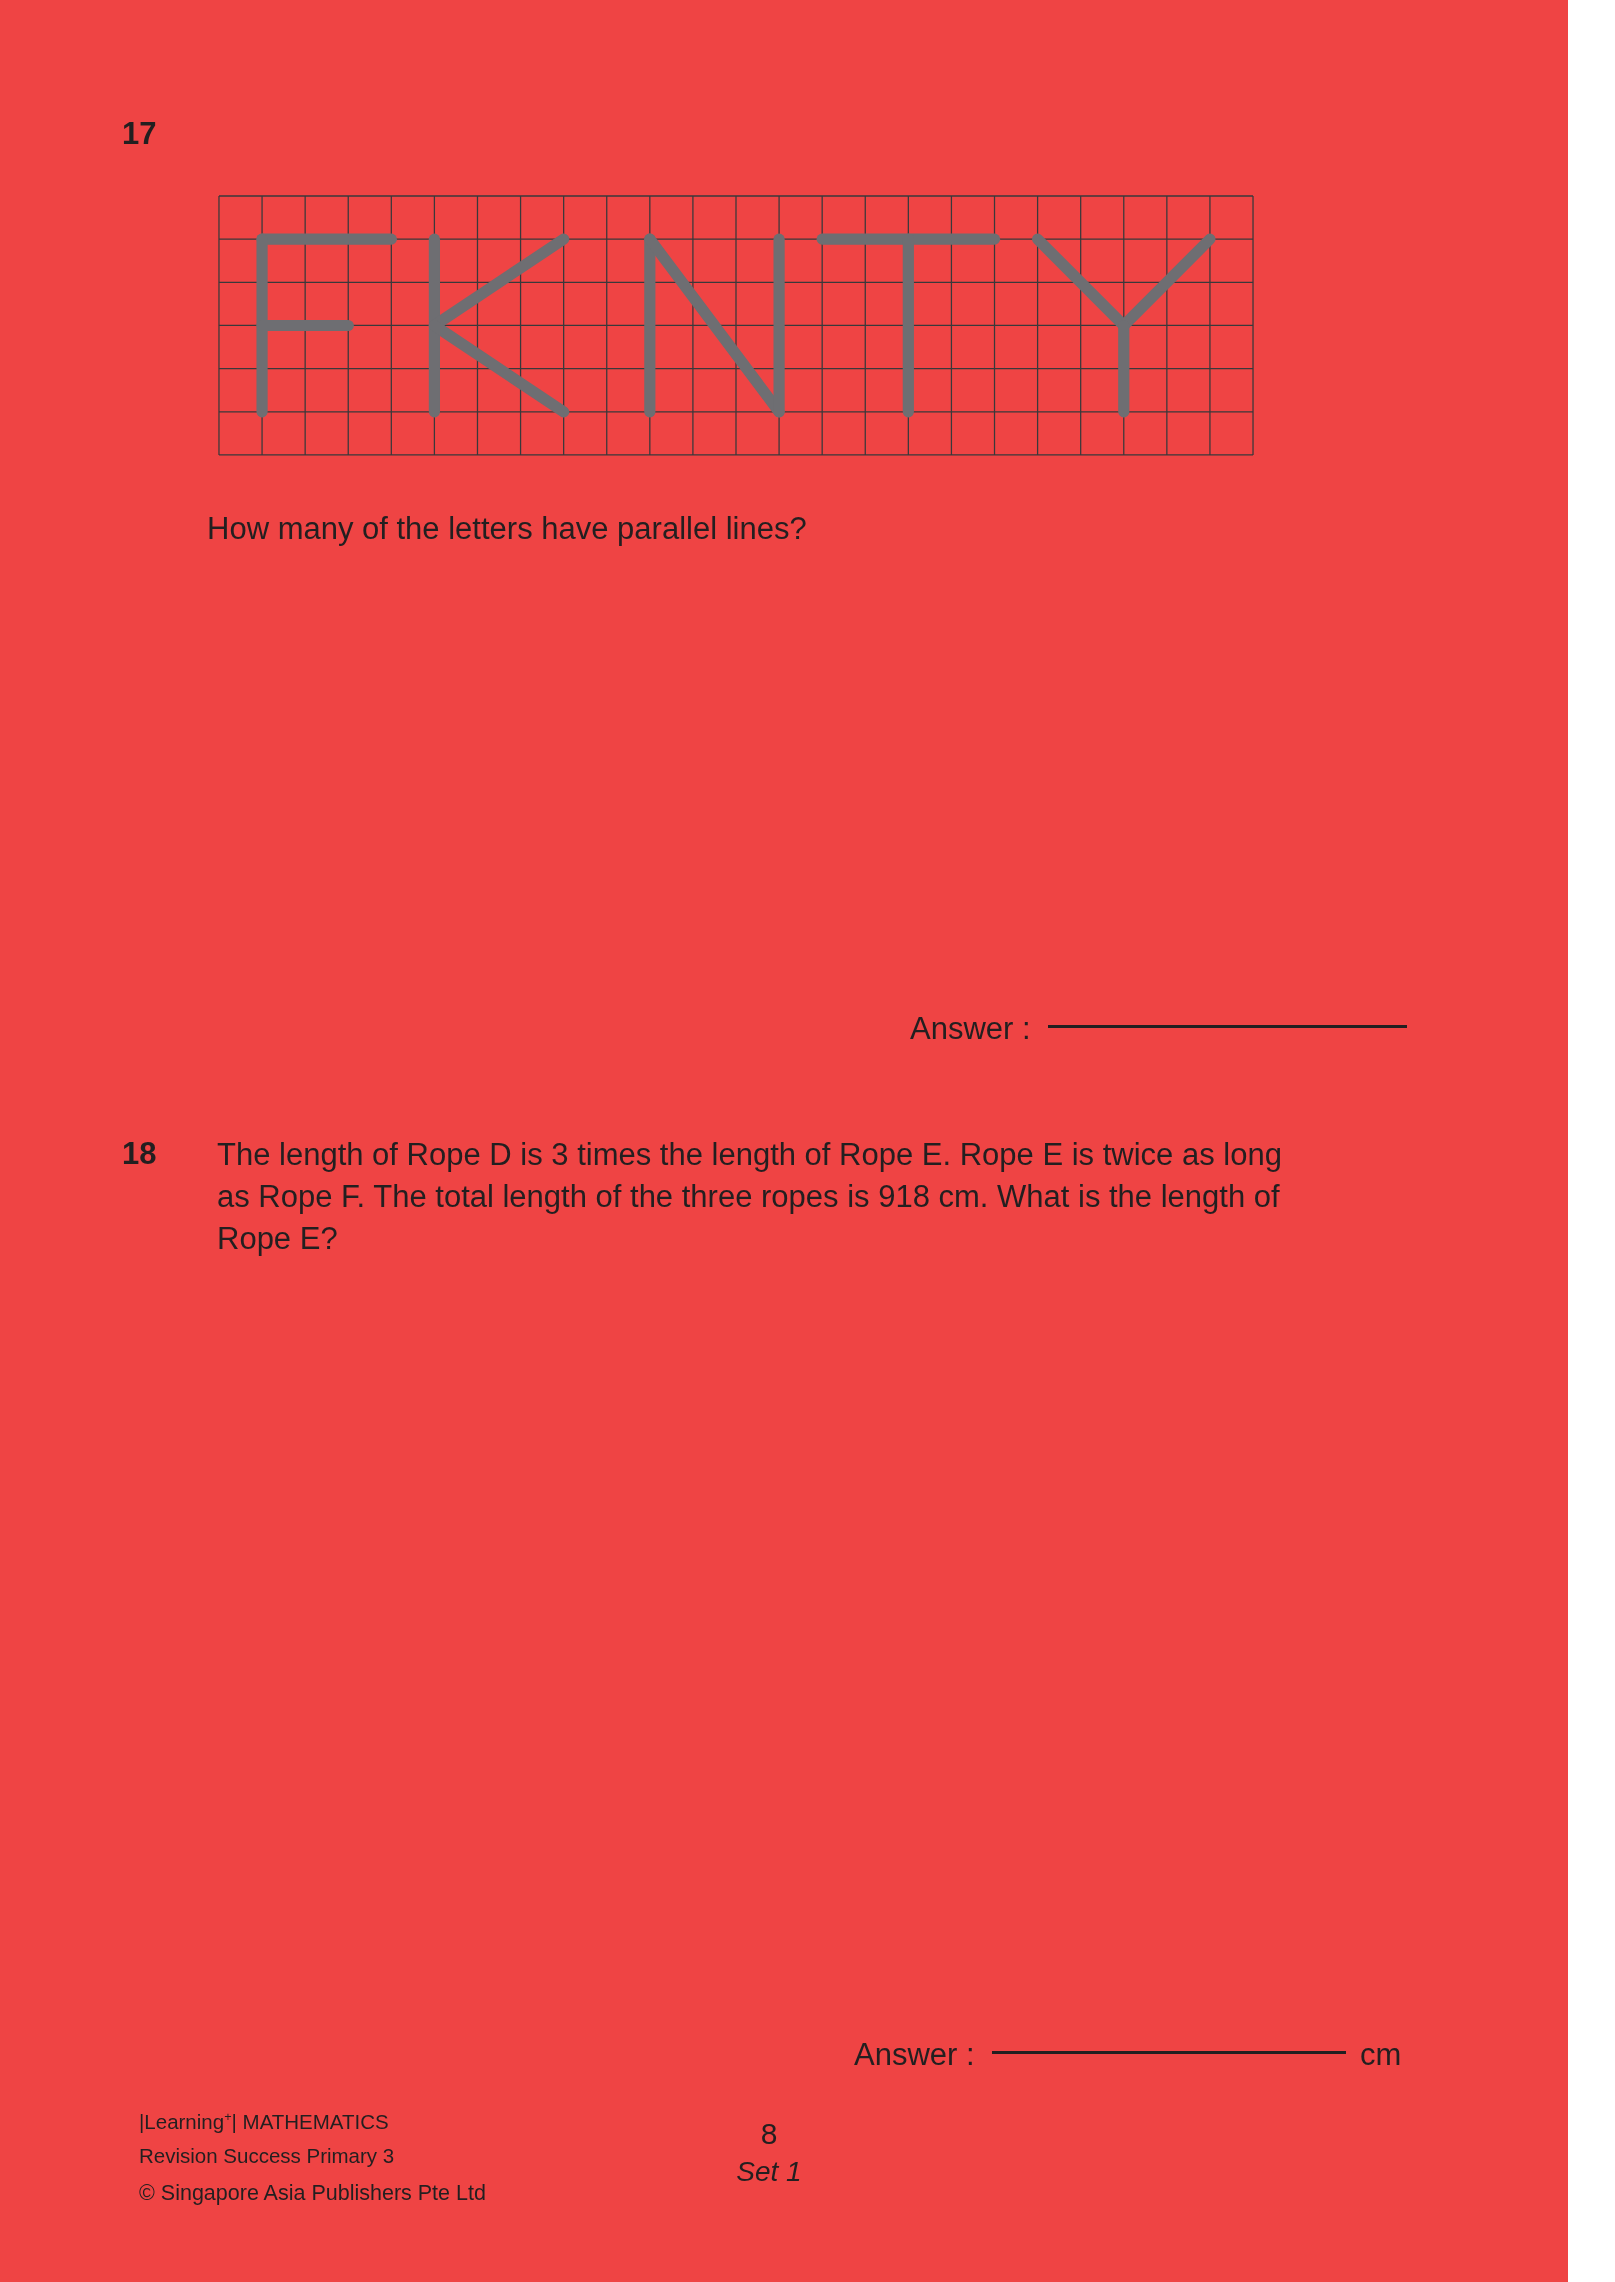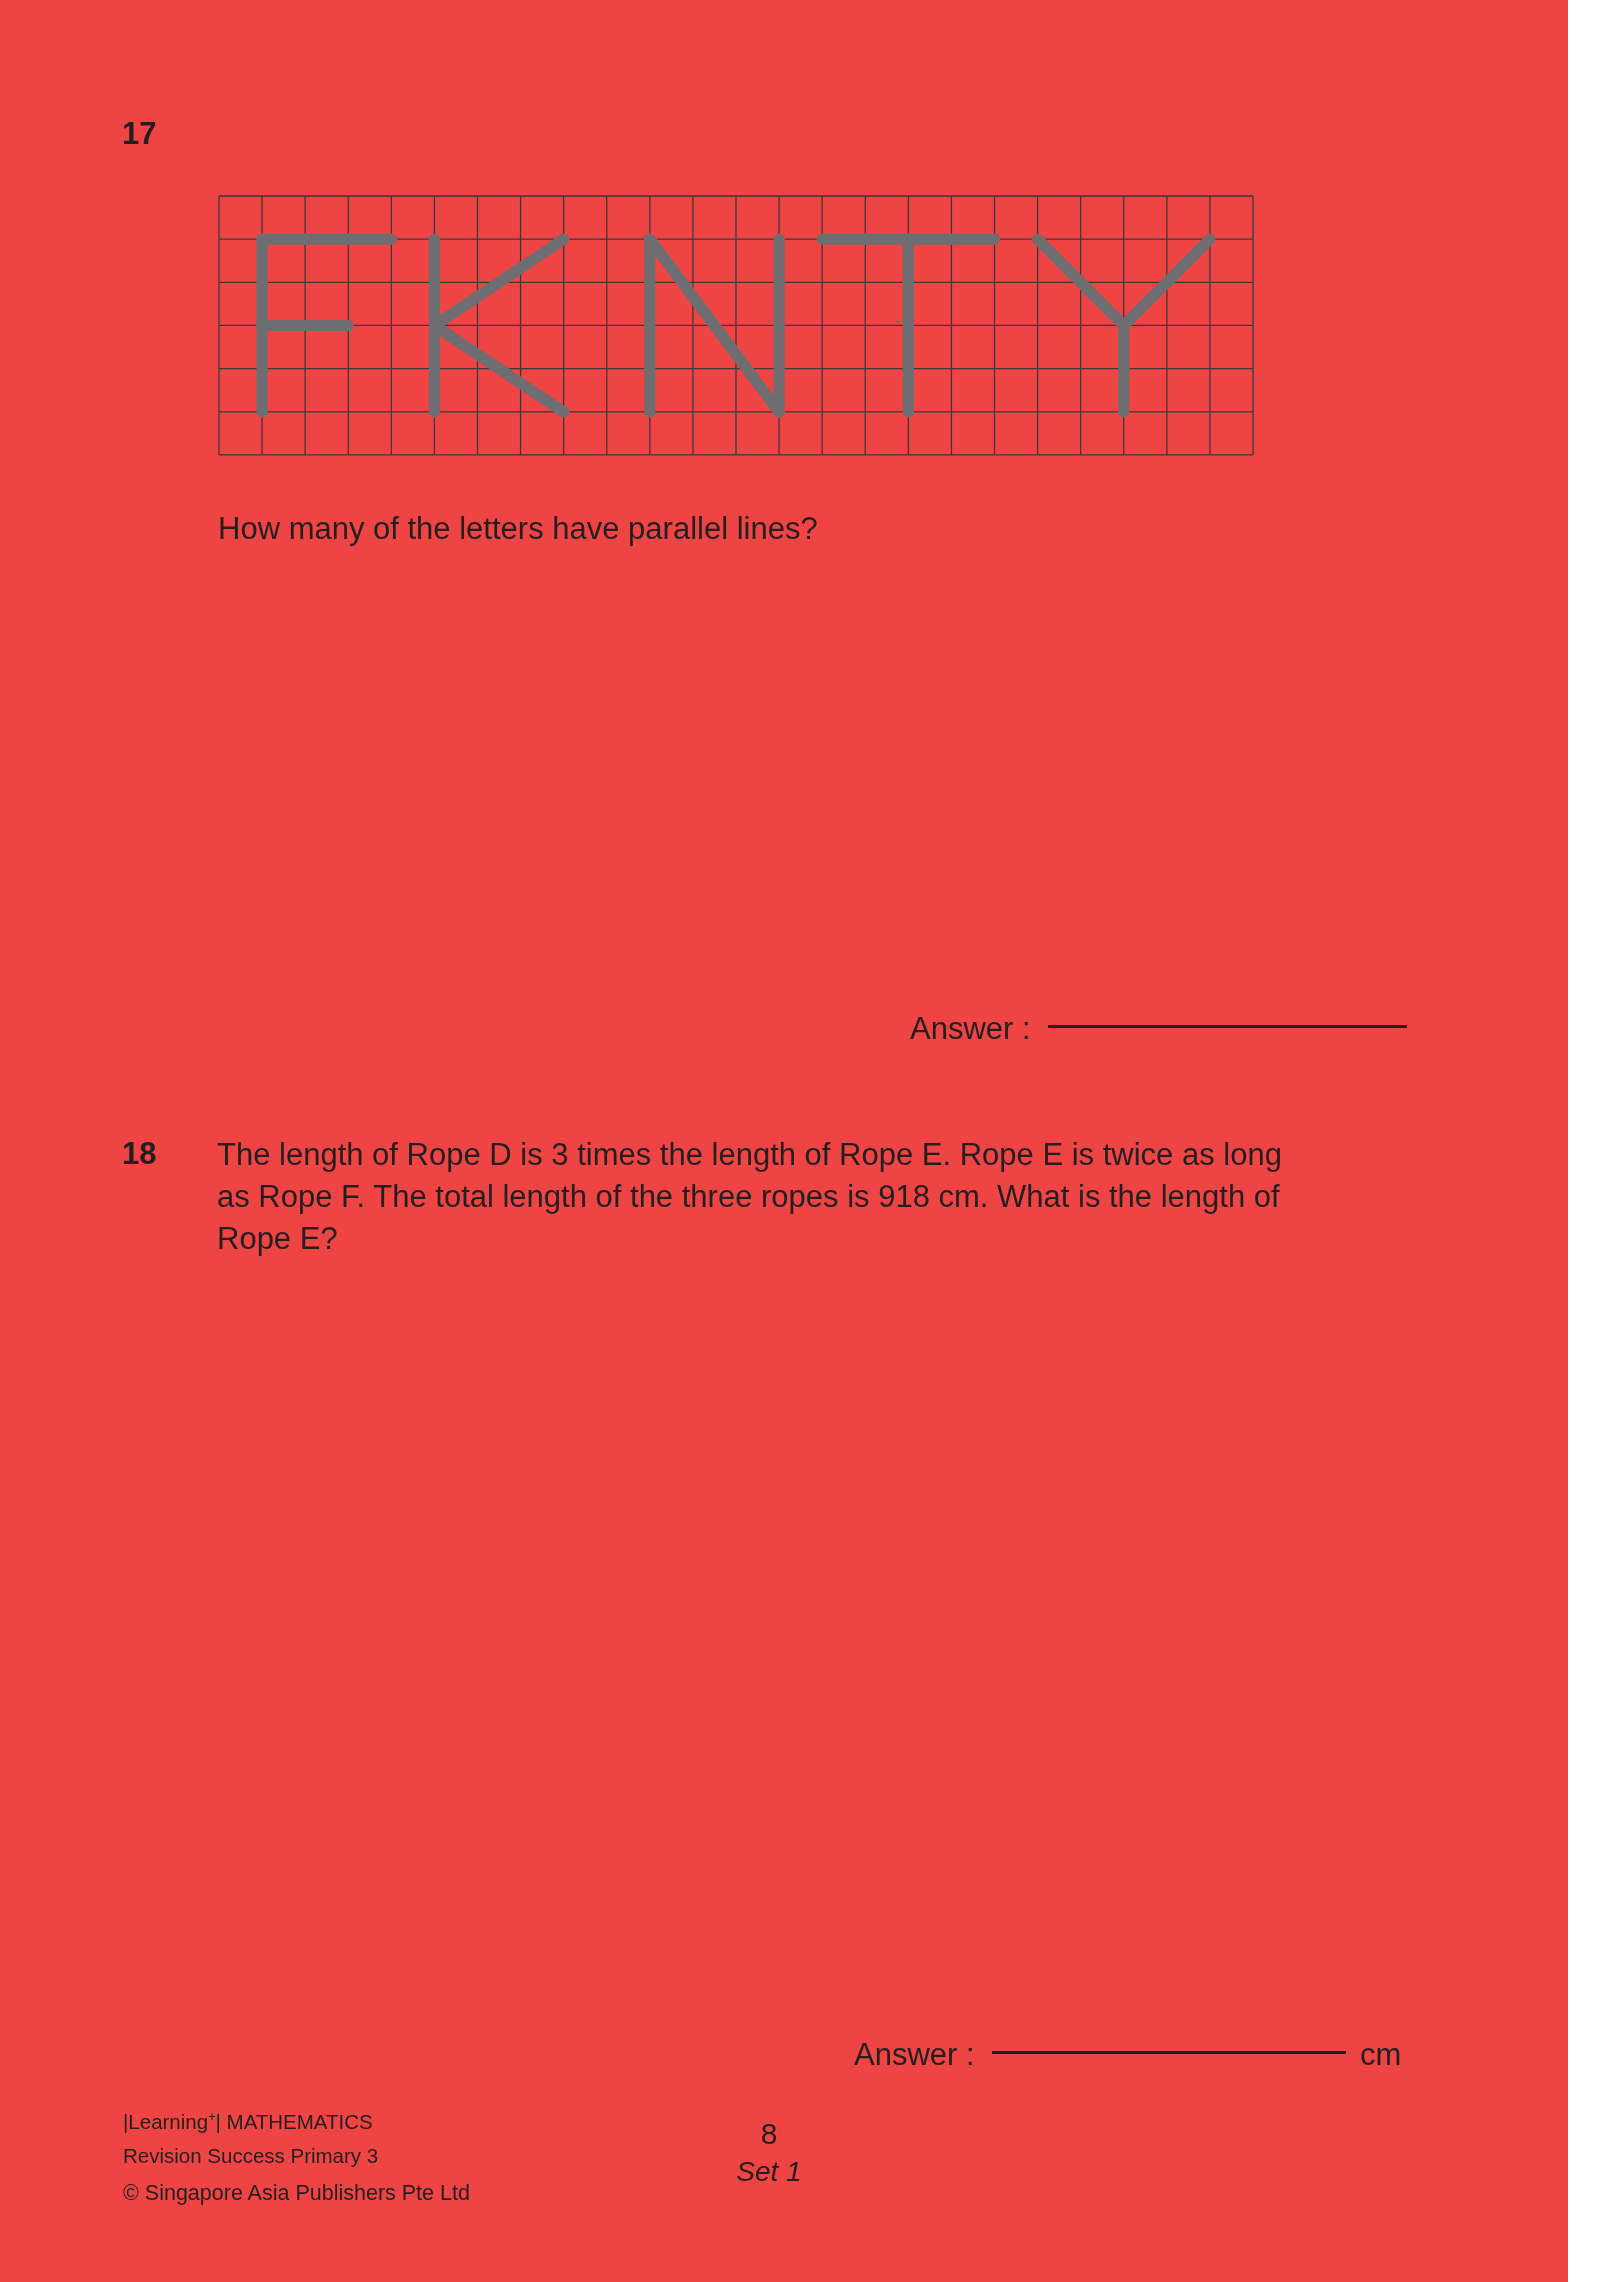--- a/index.html
+++ b/index.html
@@ -15,21 +15,21 @@
   .qnum  { font-weight:bold; font-size:31px; line-height:31px; }
   .qtext { font-size:31px; line-height:42px; white-space:nowrap; }
   .answer-row { display:flex; align-items:center; font-size:31px; line-height:35px; white-space:nowrap; }
   .answer-label { display:inline-block; }
   .answer-line {
     display:inline-block; height:0;
     border-bottom:3.9px solid #231f20;
     margin:0 0 3.9px 17.6px;
   }
   .answer-unit { margin-left:13.7px; }
-  .footer-left { font-size:20.5px; line-height:34px; }
+  .footer-left { font-size:20.5px; line-height:34px;margin-left:16px; }
   .footer-left .copyright { font-size:21.5px; margin-top:2.9px; }
   .footer-left sup { font-size:12.7px; }
   .footer-center { text-align:center; width:176px; }
   .page-number { font-size:30px; line-height:30px; }
   .set-label { font-size:28px; line-height:28px; font-style:italic; margin-top:9px; }
   svg.letter-grid { display:block; overflow:visible; }
 </style>
 </head>
 <body>
 
@@ -89,21 +89,21 @@
         <line x1="619.5" y1="44.33" x2="796.5" y2="44.33" stroke="#6e6e72" stroke-width="11.5" stroke-linecap="round"></line>
         <line x1="708" y1="44.33" x2="708" y2="221.64999999999998" stroke="#6e6e72" stroke-width="11.5" stroke-linecap="round"></line>
       </g>
       <g>
         <line x1="840.75" y1="44.33" x2="929.25" y2="132.99" stroke="#6e6e72" stroke-width="11.5" stroke-linecap="round"></line>
         <line x1="1017.75" y1="44.33" x2="929.25" y2="132.99" stroke="#6e6e72" stroke-width="11.5" stroke-linecap="round"></line>
         <line x1="929.25" y1="132.99" x2="929.25" y2="221.64999999999998" stroke="#6e6e72" stroke-width="11.5" stroke-linecap="round"></line>
       </g>
     </svg>
 
-  <div class="abs qtext" style="left:218px; top:508px;">How many of the letters have parallel lines?</div>
+  <div class="abs qtext" style="left:207px; top:508px;">How many of the letters have parallel lines?</div>
 
   <div class="abs answer-row" style="left:910px; top:1011px;">
     <span class="answer-label">Answer :</span>
     <span class="answer-line" style="width:359px;"></span>
   </div>
 
   <div class="abs qnum" style="left:122px; top:1138px;">18</div>
   <div class="abs" style="left:217px; top:1134px;">
     <div class="qtext">The length of Rope D is 3 times the length of Rope E. Rope E is twice as long</div>
     <div class="qtext">as Rope F. The total length of the three ropes is 918 cm. What is the length of</div>

